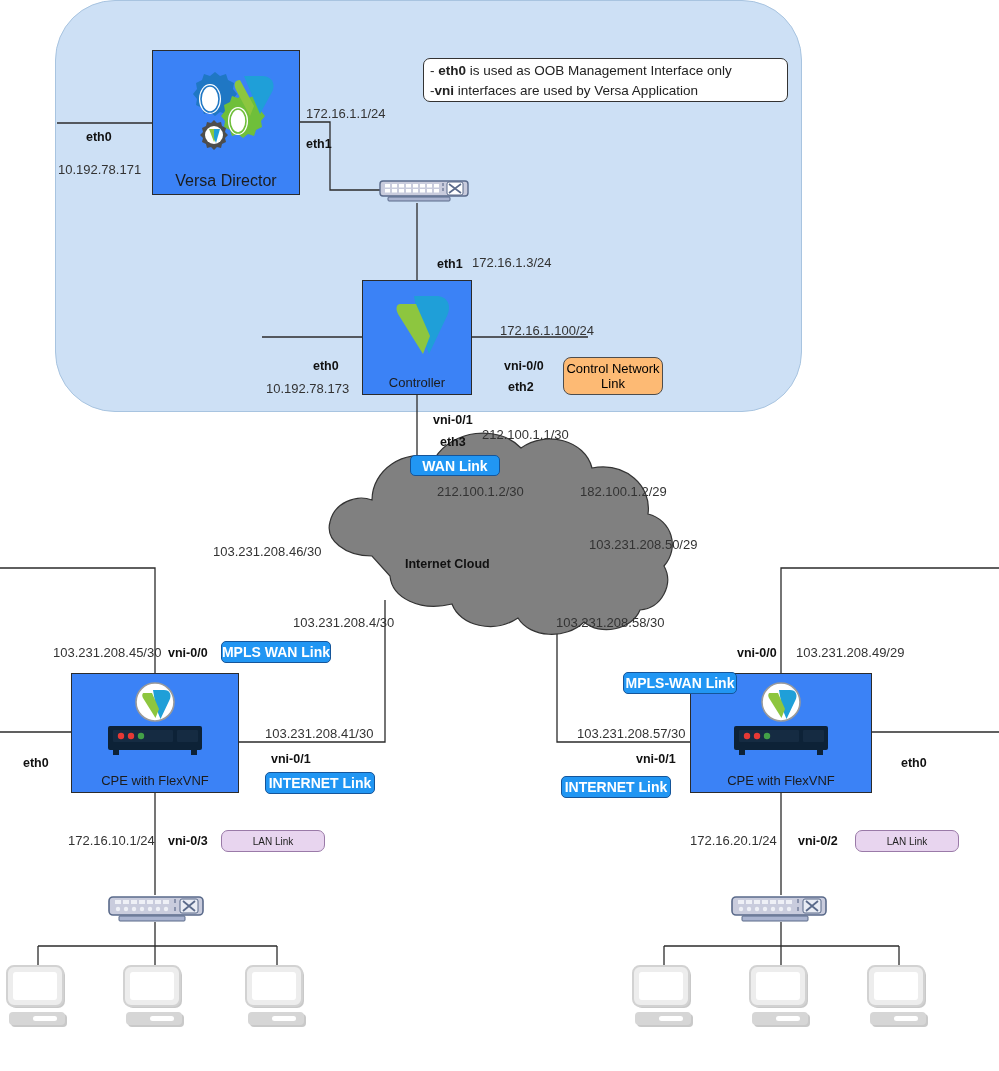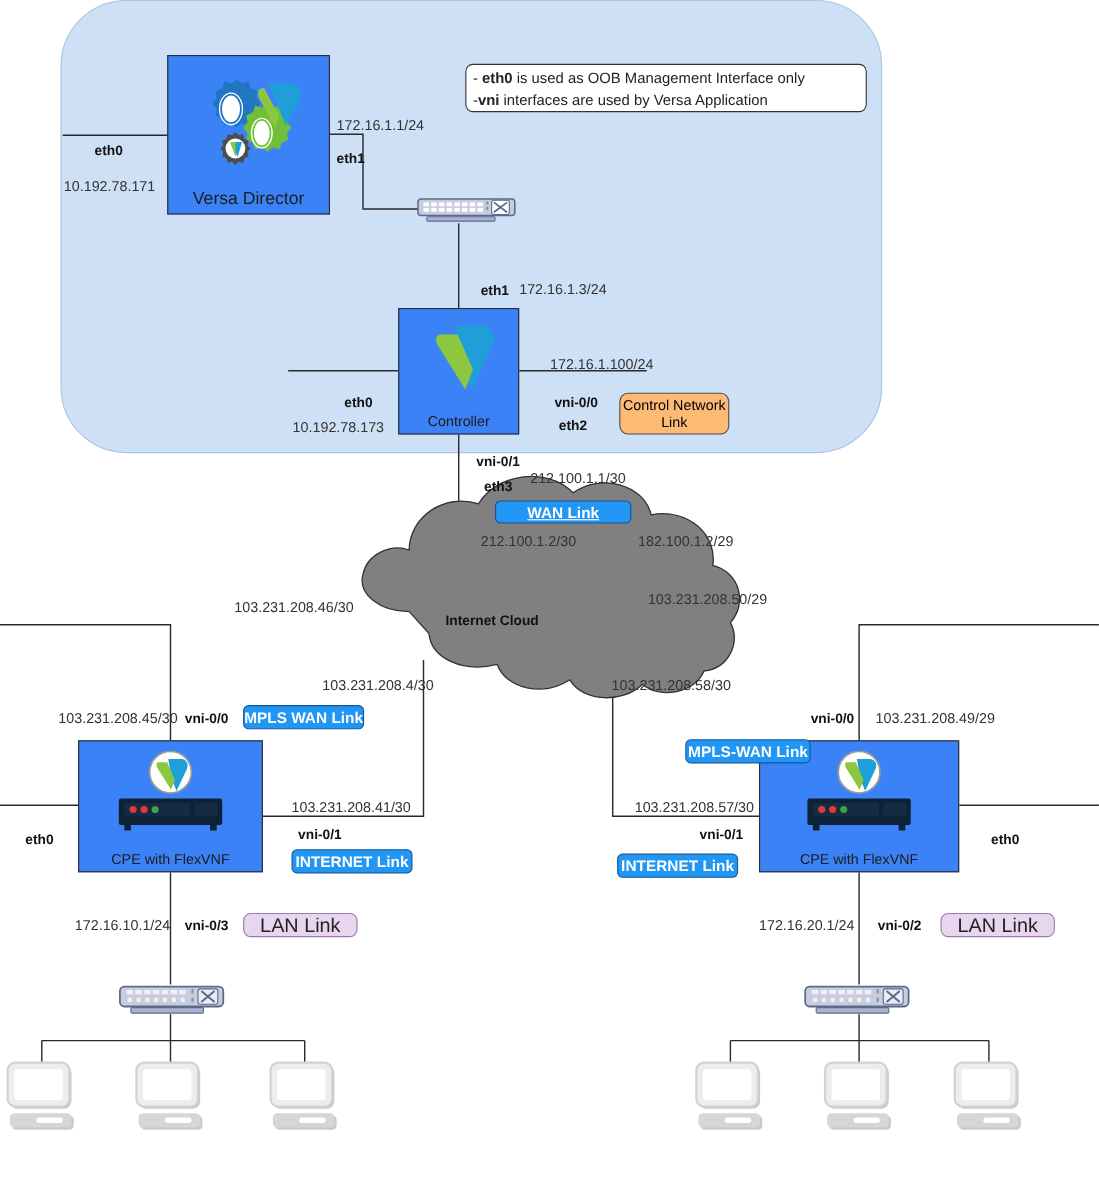--- a/index.html
+++ b/index.html
@@ -40,21 +40,21 @@
 
   
   .pill{position:absolute;display:flex;align-items:center;justify-content:center;
         white-space:nowrap;box-sizing:border-box;}
   .pill.blue{background:#2196f3;border:1px solid #15559a;border-radius:5px;
              color:#ffffff;font-size:14px;font-weight:bold;}
   .pill.gray{background:#fdba74;border:1px solid #4d4d4d;border-radius:8px;
              color:#000000;font-size:13px;line-height:15px;text-align:center;
              flex-direction:column;}
   .pill.purple{background:#e8d5ef;border:1px solid #9a7aa8;border-radius:7px;
-               color:#222;font-size:18px;}
+               color:#222;font-size:10px;}
 
   
   .cloud-label{position:absolute;left:405px;top:557px;font-size:12.5px;
                font-weight:bold;color:#111;}
 
   
   .switch{position:absolute;}
 
   
   .pc{position:absolute;width:66px;height:64px;}
@@ -220,21 +220,21 @@
 
   <div class="pill gray" style="left:563px;top:357px;width:100px;height:38px;">
     <span>Control Network</span>
     <span>Link</span>
   </div>
 
   <div class="lbl b" style="left:433px;top:413px;">vni-0/1</div>
   <div class="lbl b" style="left:440px;top:435px;">eth3</div>
   <div class="lbl" style="left:482px;top:427px;">212.100.1.1/30</div>
 
-  <div class="pill blue" style="left:450px;top:455px;width:124px;height:21px;text-decoration:underline;">WAN Link</div>
+  <div class="pill blue" style="left:410px;top:455px;width:90px;height:21px;">WAN Link</div>
 
   <div class="lbl" style="left:437px;top:484px;">212.100.1.2/30</div>
   <div class="lbl" style="left:580px;top:484px;text-align:center;">182.100.1.2/29</div>
 
   <div class="lbl" style="left:213px;top:544px;">103.231.208.46/30</div>
   <div class="lbl" style="left:589px;top:537px;">103.231.208.50/29</div>
   <div class="lbl" style="left:293px;top:615px;">103.231.208.4/30</div>
   <div class="lbl" style="left:556px;top:615px;">103.231.208.58/30</div>
 
   <div class="devbox" id="cpe-left">

